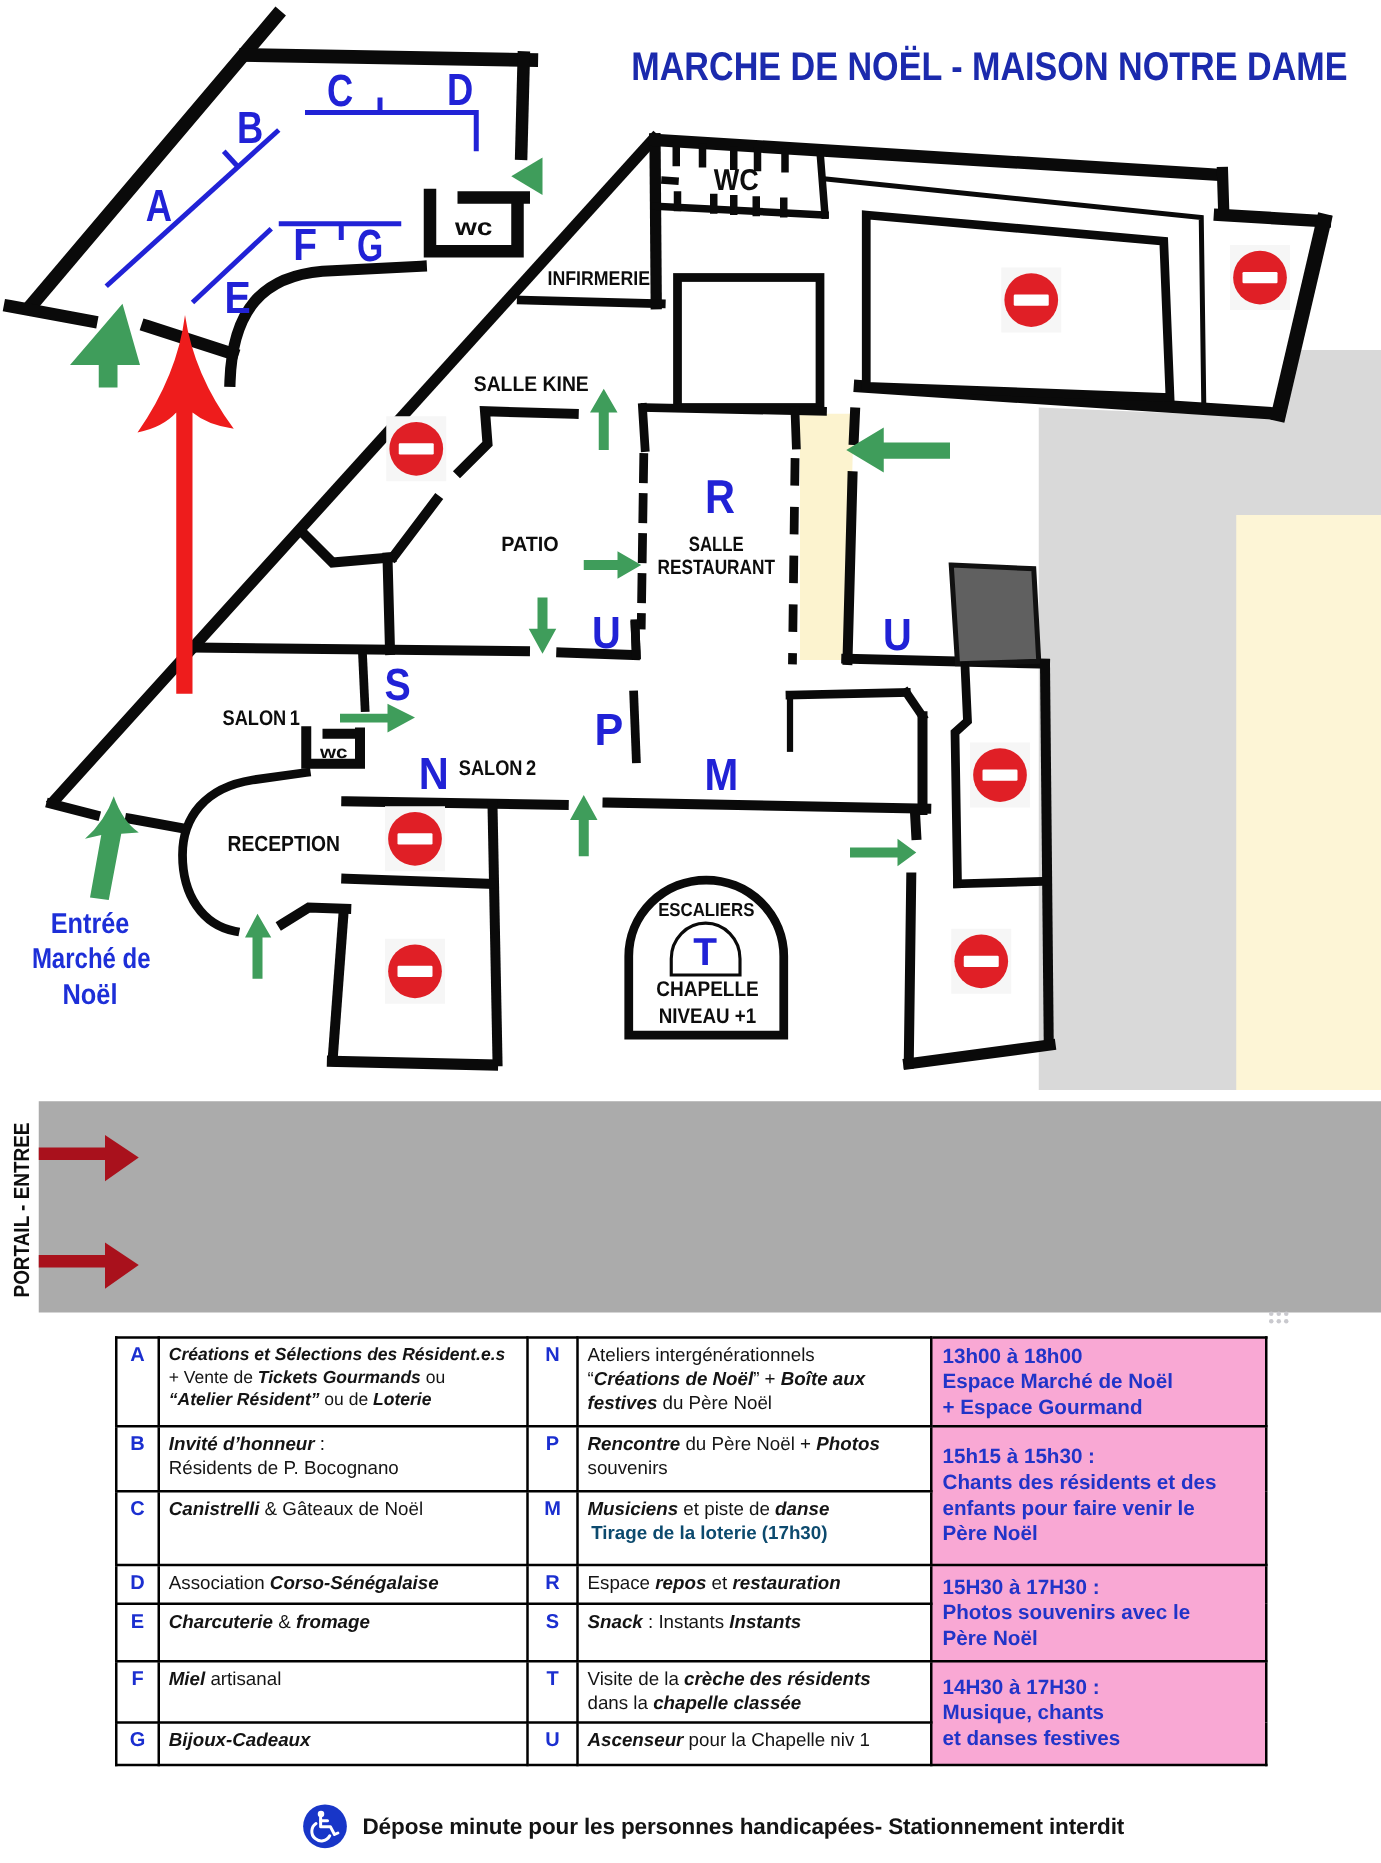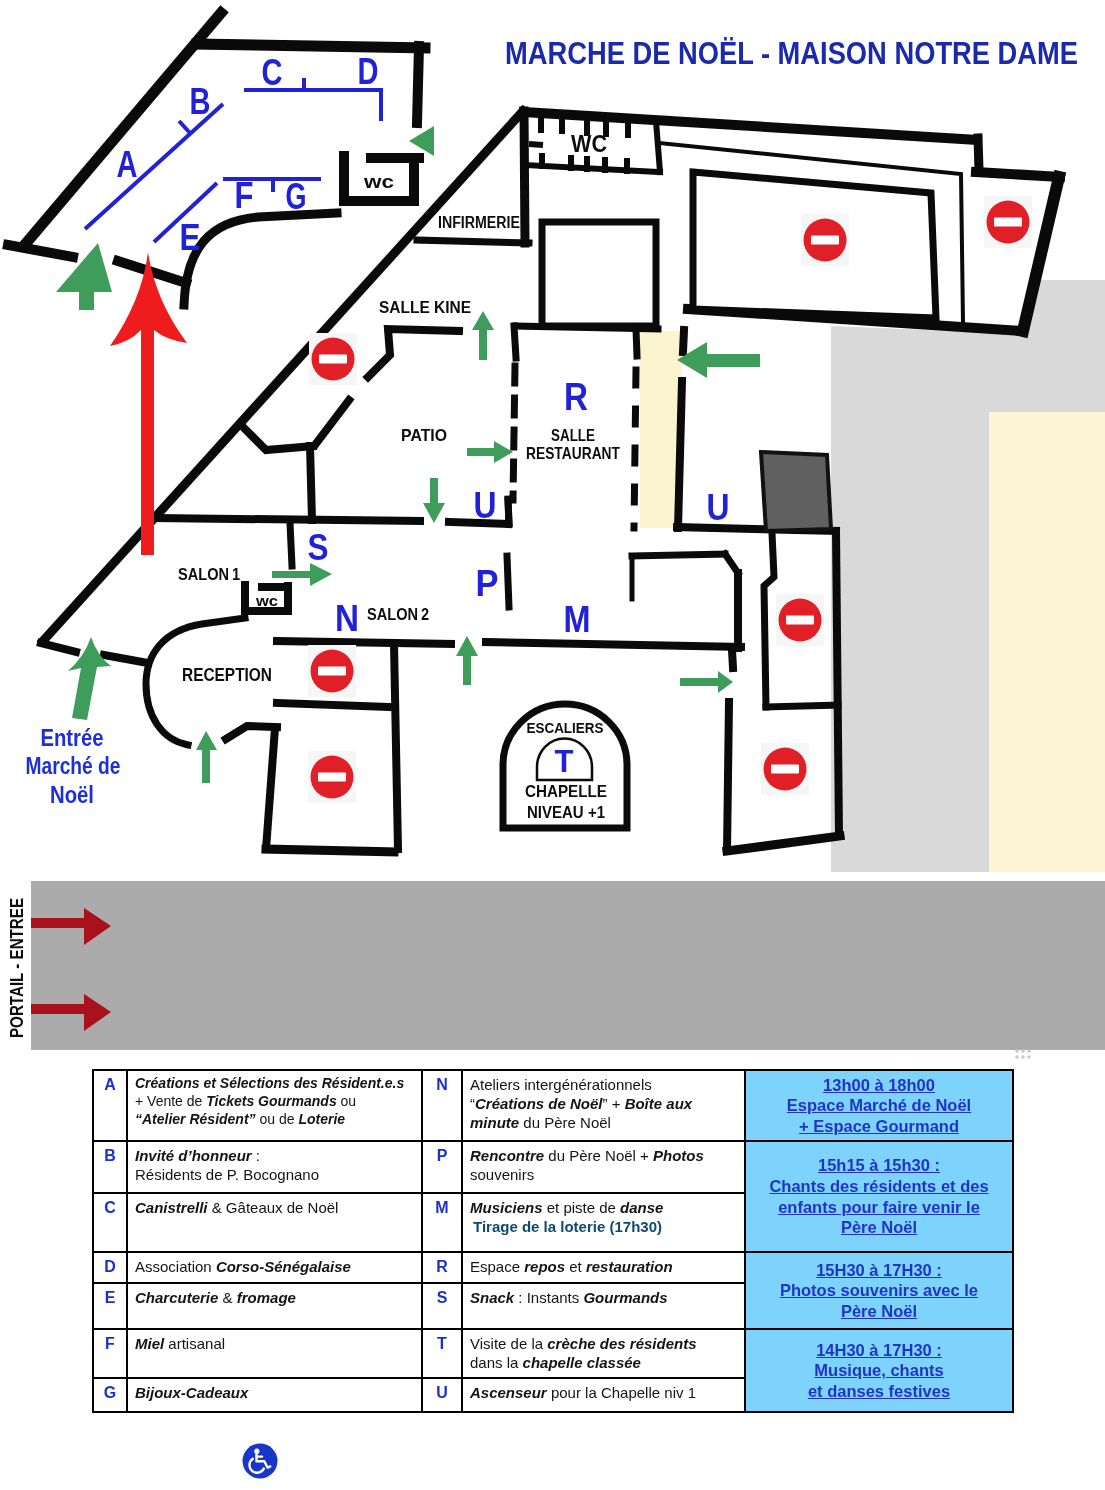--- a/index.html
+++ b/index.html
@@ -3,21 +3,21 @@
 <meta charset="utf-8">
 <style>
   html,body{margin:0;padding:0;background:#ffffff;}
   body{width:1105px;height:1490px;position:relative;font-family:"Liberation Sans",sans-serif;}
   svg text{font-family:"Liberation Sans",sans-serif;}
   .lbl{fill:#0d0d0d;font-weight:bold;}
   .blu{fill:#2122d6;font-weight:bold;}
   #legend{position:absolute;left:92px;top:1069px;border-collapse:collapse;table-layout:fixed;}
   #legend td{border:2px solid #000;font-size:15px;color:#141414;padding:4px 6px 2px 7px;vertical-align:top;line-height:1.28;}
   #legend td.L{color:#1b2fd0;font-weight:bold;text-align:center;font-size:16px;padding:4px 2px 2px 2px;}
-  #legend td.Y{background:#7dd3fc;color:#2134c8;font-weight:bold;text-align:center;font-size:16.5px;line-height:1.25;padding:2px 8px;vertical-align:middle;text-decoration:underline;}
+  #legend td.Y{background:#f9a8d4;color:#2134c8;font-weight:bold;text-align:left;font-size:16.5px;line-height:1.25;padding:2px 8px;vertical-align:middle;}
   #legend b{font-weight:bold;font-style:italic;}
 </style>
 </head>
 <body>
 
 <svg width="1105" height="1060" viewBox="0 0 1105 1060" style="position:absolute;left:0;top:0">
 <defs>
 <g id="noentry">
   <rect x="-24" y="-26" width="48" height="52" fill="#f6f6f6"></rect>
   <circle cx="0" cy="0" r="21.5" fill="#e01f26"></circle>
@@ -311,21 +311,21 @@
       <col style="width:295px">
       <col style="width:40px">
       <col style="width:283px">
       <col style="width:268px">
     </colgroup>
 <tbody>
       <tr style="height:71px">
   <td class="L">A</td>
   <td style="font-size:14px"><b>Créations et Sélections des Résident.e.s</b><br>+ Vente de <b>Tickets Gourmands</b> ou<br><b>“Atelier Résident”</b> ou de <b>Loterie</b></td>
   <td class="L">N</td>
-  <td>Ateliers intergénérationnels<br>“<b>Créations de Noël</b>” + <b>Boîte aux</b><br><b>minute</b> du Père Noël</td>
+  <td>Ateliers intergénérationnels<br>“<b>Créations de Noël</b>” + <b>Boîte aux</b><br><b>festives</b> du Père Noël</td>
   <td class="Y">13h00 à 18h00<br>Espace Marché de Noël<br>+ Espace Gourmand</td>
 </tr>
 <tr style="height:52px">
   <td class="L">B</td>
   <td><b>Invité d’honneur</b> :<br>Résidents de P. Bocognano</td>
   <td class="L">P</td>
   <td><b>Rencontre</b> du Père Noël + <b>Photos</b><br>souvenirs</td>
   <td class="Y" rowspan="2">15h15 à 15h30 :<br>Chants des résidents et des<br>enfants pour faire venir le<br>Père Noël</td>
 </tr>
 <tr style="height:59px">
@@ -338,21 +338,21 @@
   <td class="L">D</td>
   <td>Association <b>Corso-Sénégalaise</b></td>
   <td class="L">R</td>
   <td>Espace <b>repos</b> et <b>restauration</b></td>
   <td class="Y" rowspan="2">15H30 à 17H30 :<br>Photos souvenirs avec le<br>Père Noël</td>
 </tr>
 <tr style="height:46px">
   <td class="L">E</td>
   <td><b>Charcuterie</b> &amp; <b>fromage</b></td>
   <td class="L">S</td>
-  <td><b>Snack</b> : Instants <b>Gourmands</b></td>
+  <td><b>Snack</b> : Instants <b>Instants</b></td>
 </tr>
 <tr style="height:49px">
   <td class="L">F</td>
   <td><b>Miel</b> artisanal</td>
   <td class="L">T</td>
   <td>Visite de la <b>crèche des résidents</b><br>dans la <b>chapelle classée</b></td>
   <td class="Y" rowspan="2">14H30 à 17H30 :<br>Musique, chants<br>et danses festives</td>
 </tr>
 <tr style="height:34px">
   <td class="L">G</td>
@@ -368,13 +368,14 @@
   <svg width="36" height="36" viewBox="0 0 36 36" style="position:absolute;left:0;top:0">
     <circle cx="18" cy="18" r="17.5" fill="#1836c8"></circle>
     <circle cx="14.8" cy="8.2" r="2.6" fill="#fff"></circle>
     <g stroke="#fff" stroke-width="2.4" fill="none" stroke-linecap="round" stroke-linejoin="round">
       <path d="M14.5,10.5 L14.5,18.3 L22.3,18.3 L25.6,24.6 L28.3,23.4"></path>
       <path d="M14.7,13.6 L20,13.6"></path>
       <path d="M10.8,15.8 A7.6,7.6 0 1 0 21.8,25.6"></path>
     </g>
   </svg>
 
+  <div style="position:absolute;left:48px;top:8px;font-size:18px;font-weight:bold;color:#141414;white-space:nowrap;letter-spacing:-0.1px;">Dépose minute pour les personnes handicapées- Stationnement interdit</div>
 </div>
 
 </body></html>

